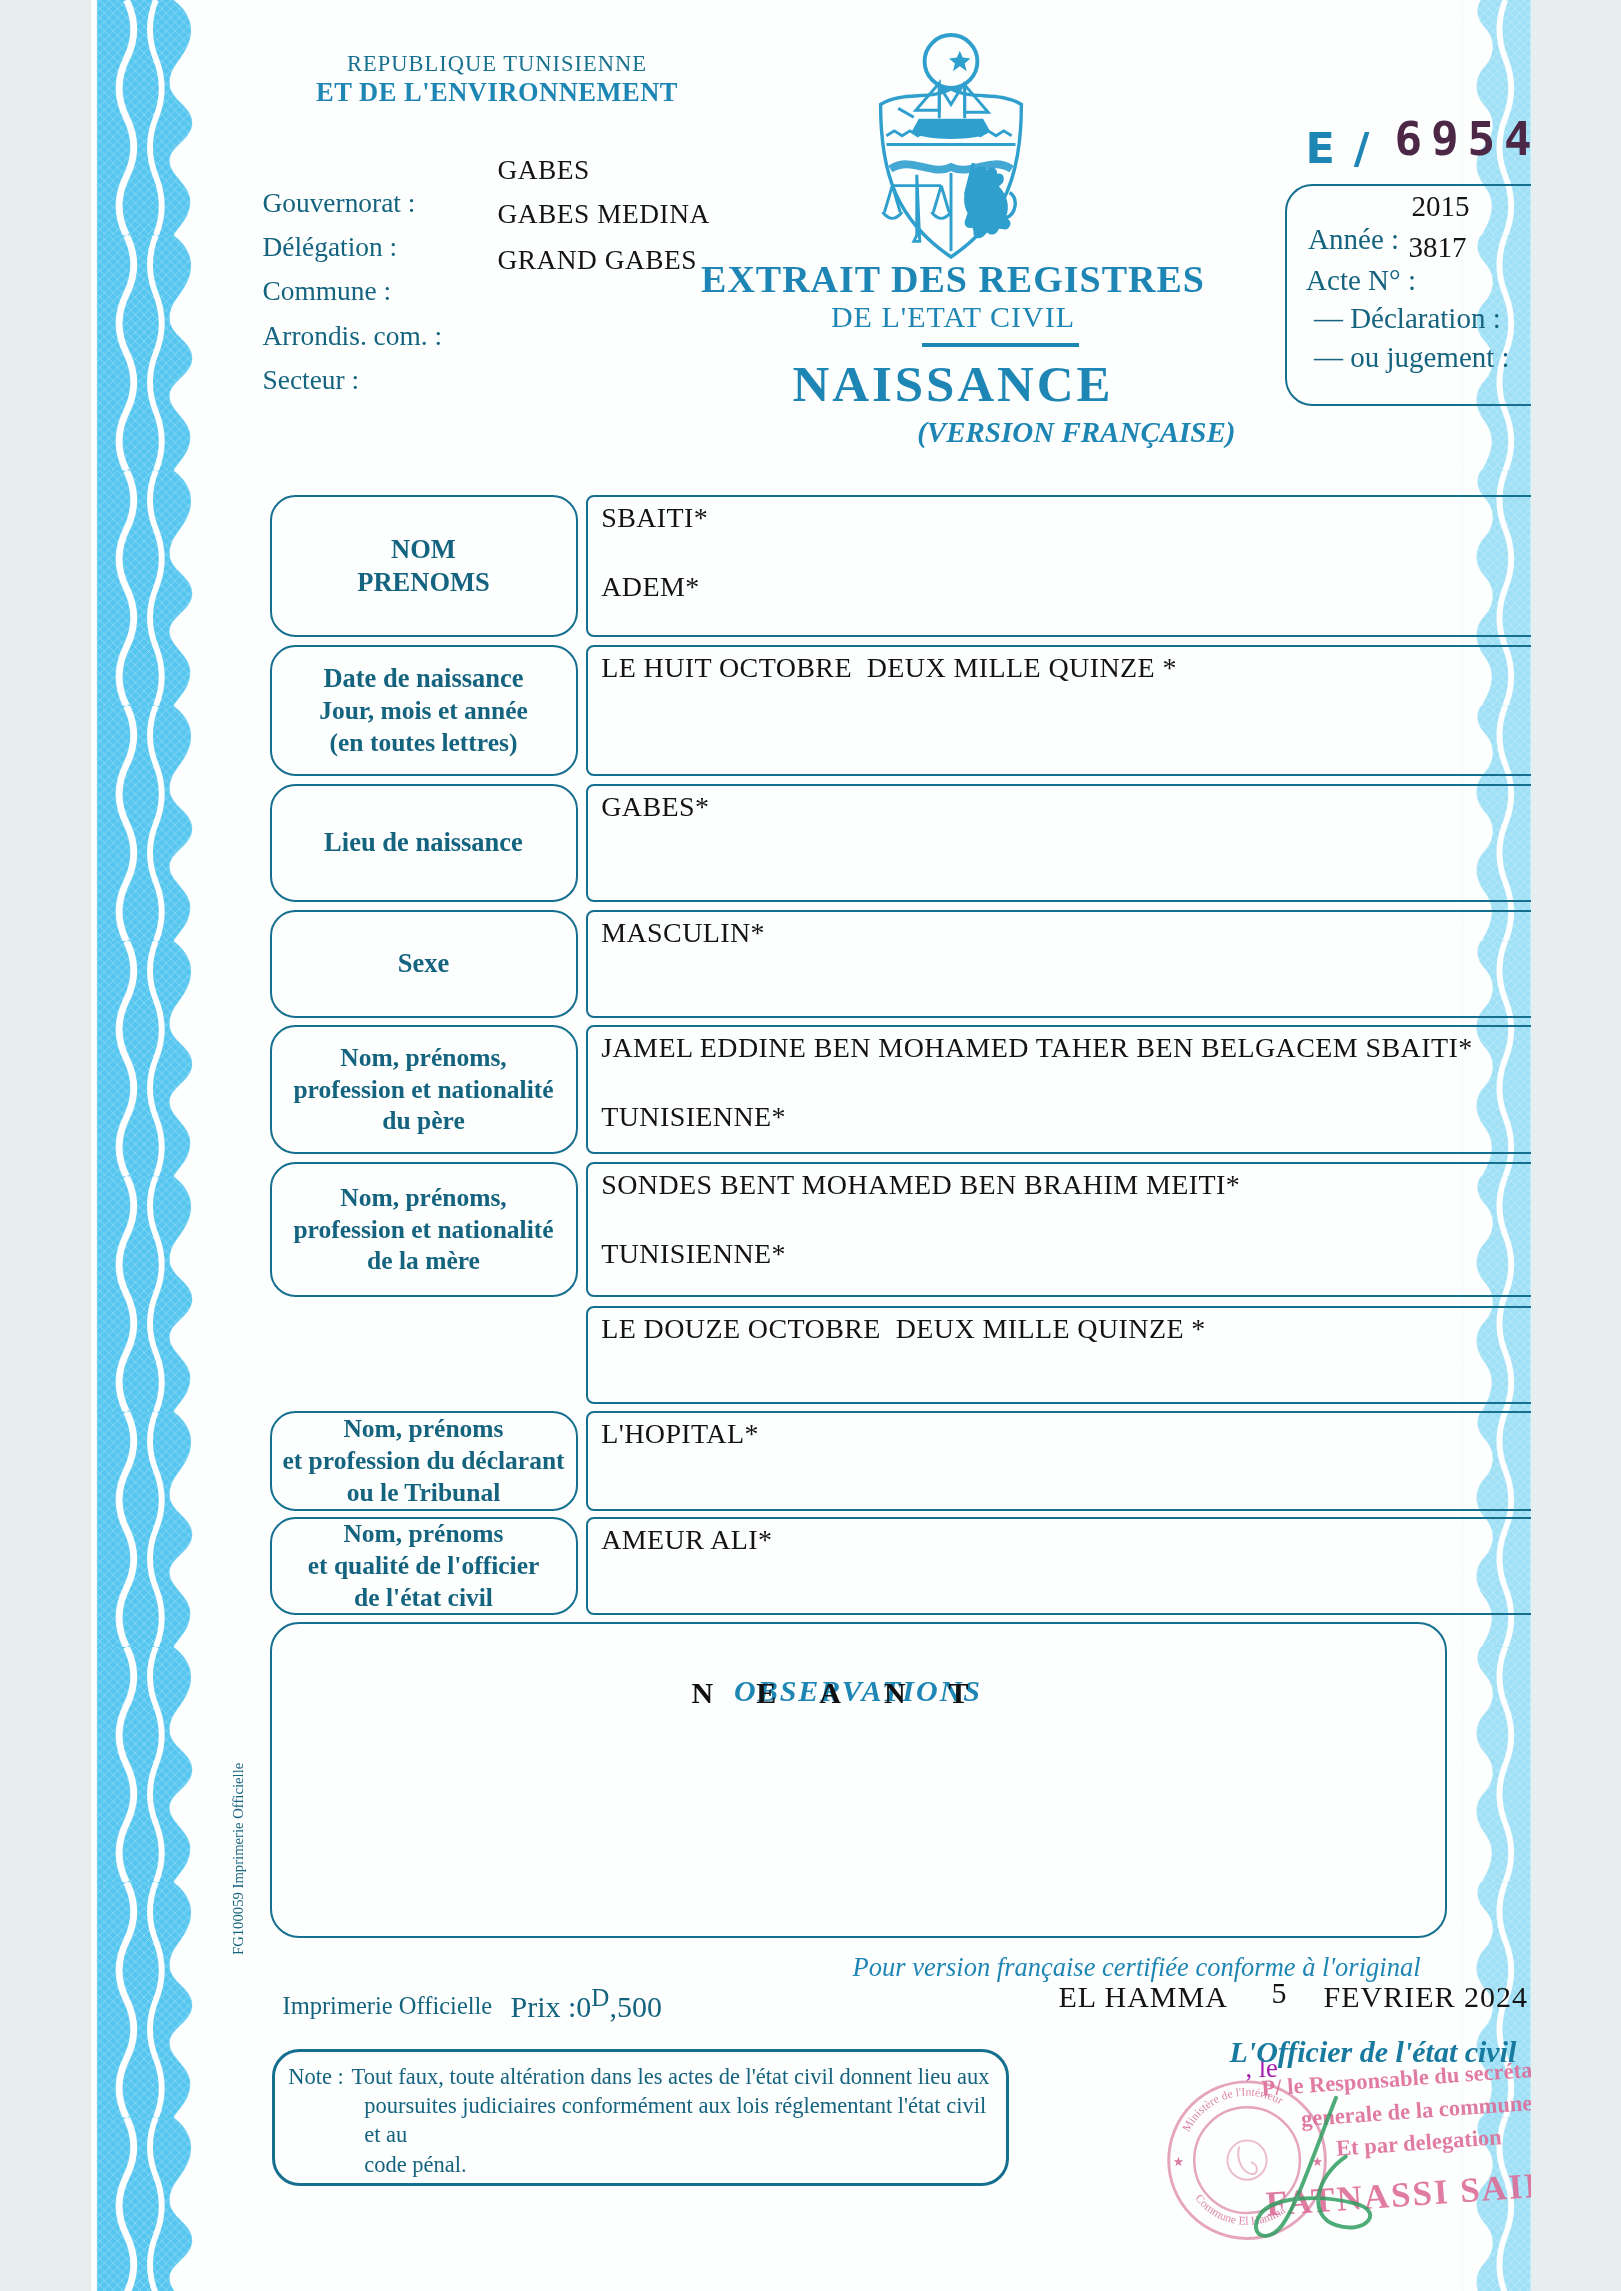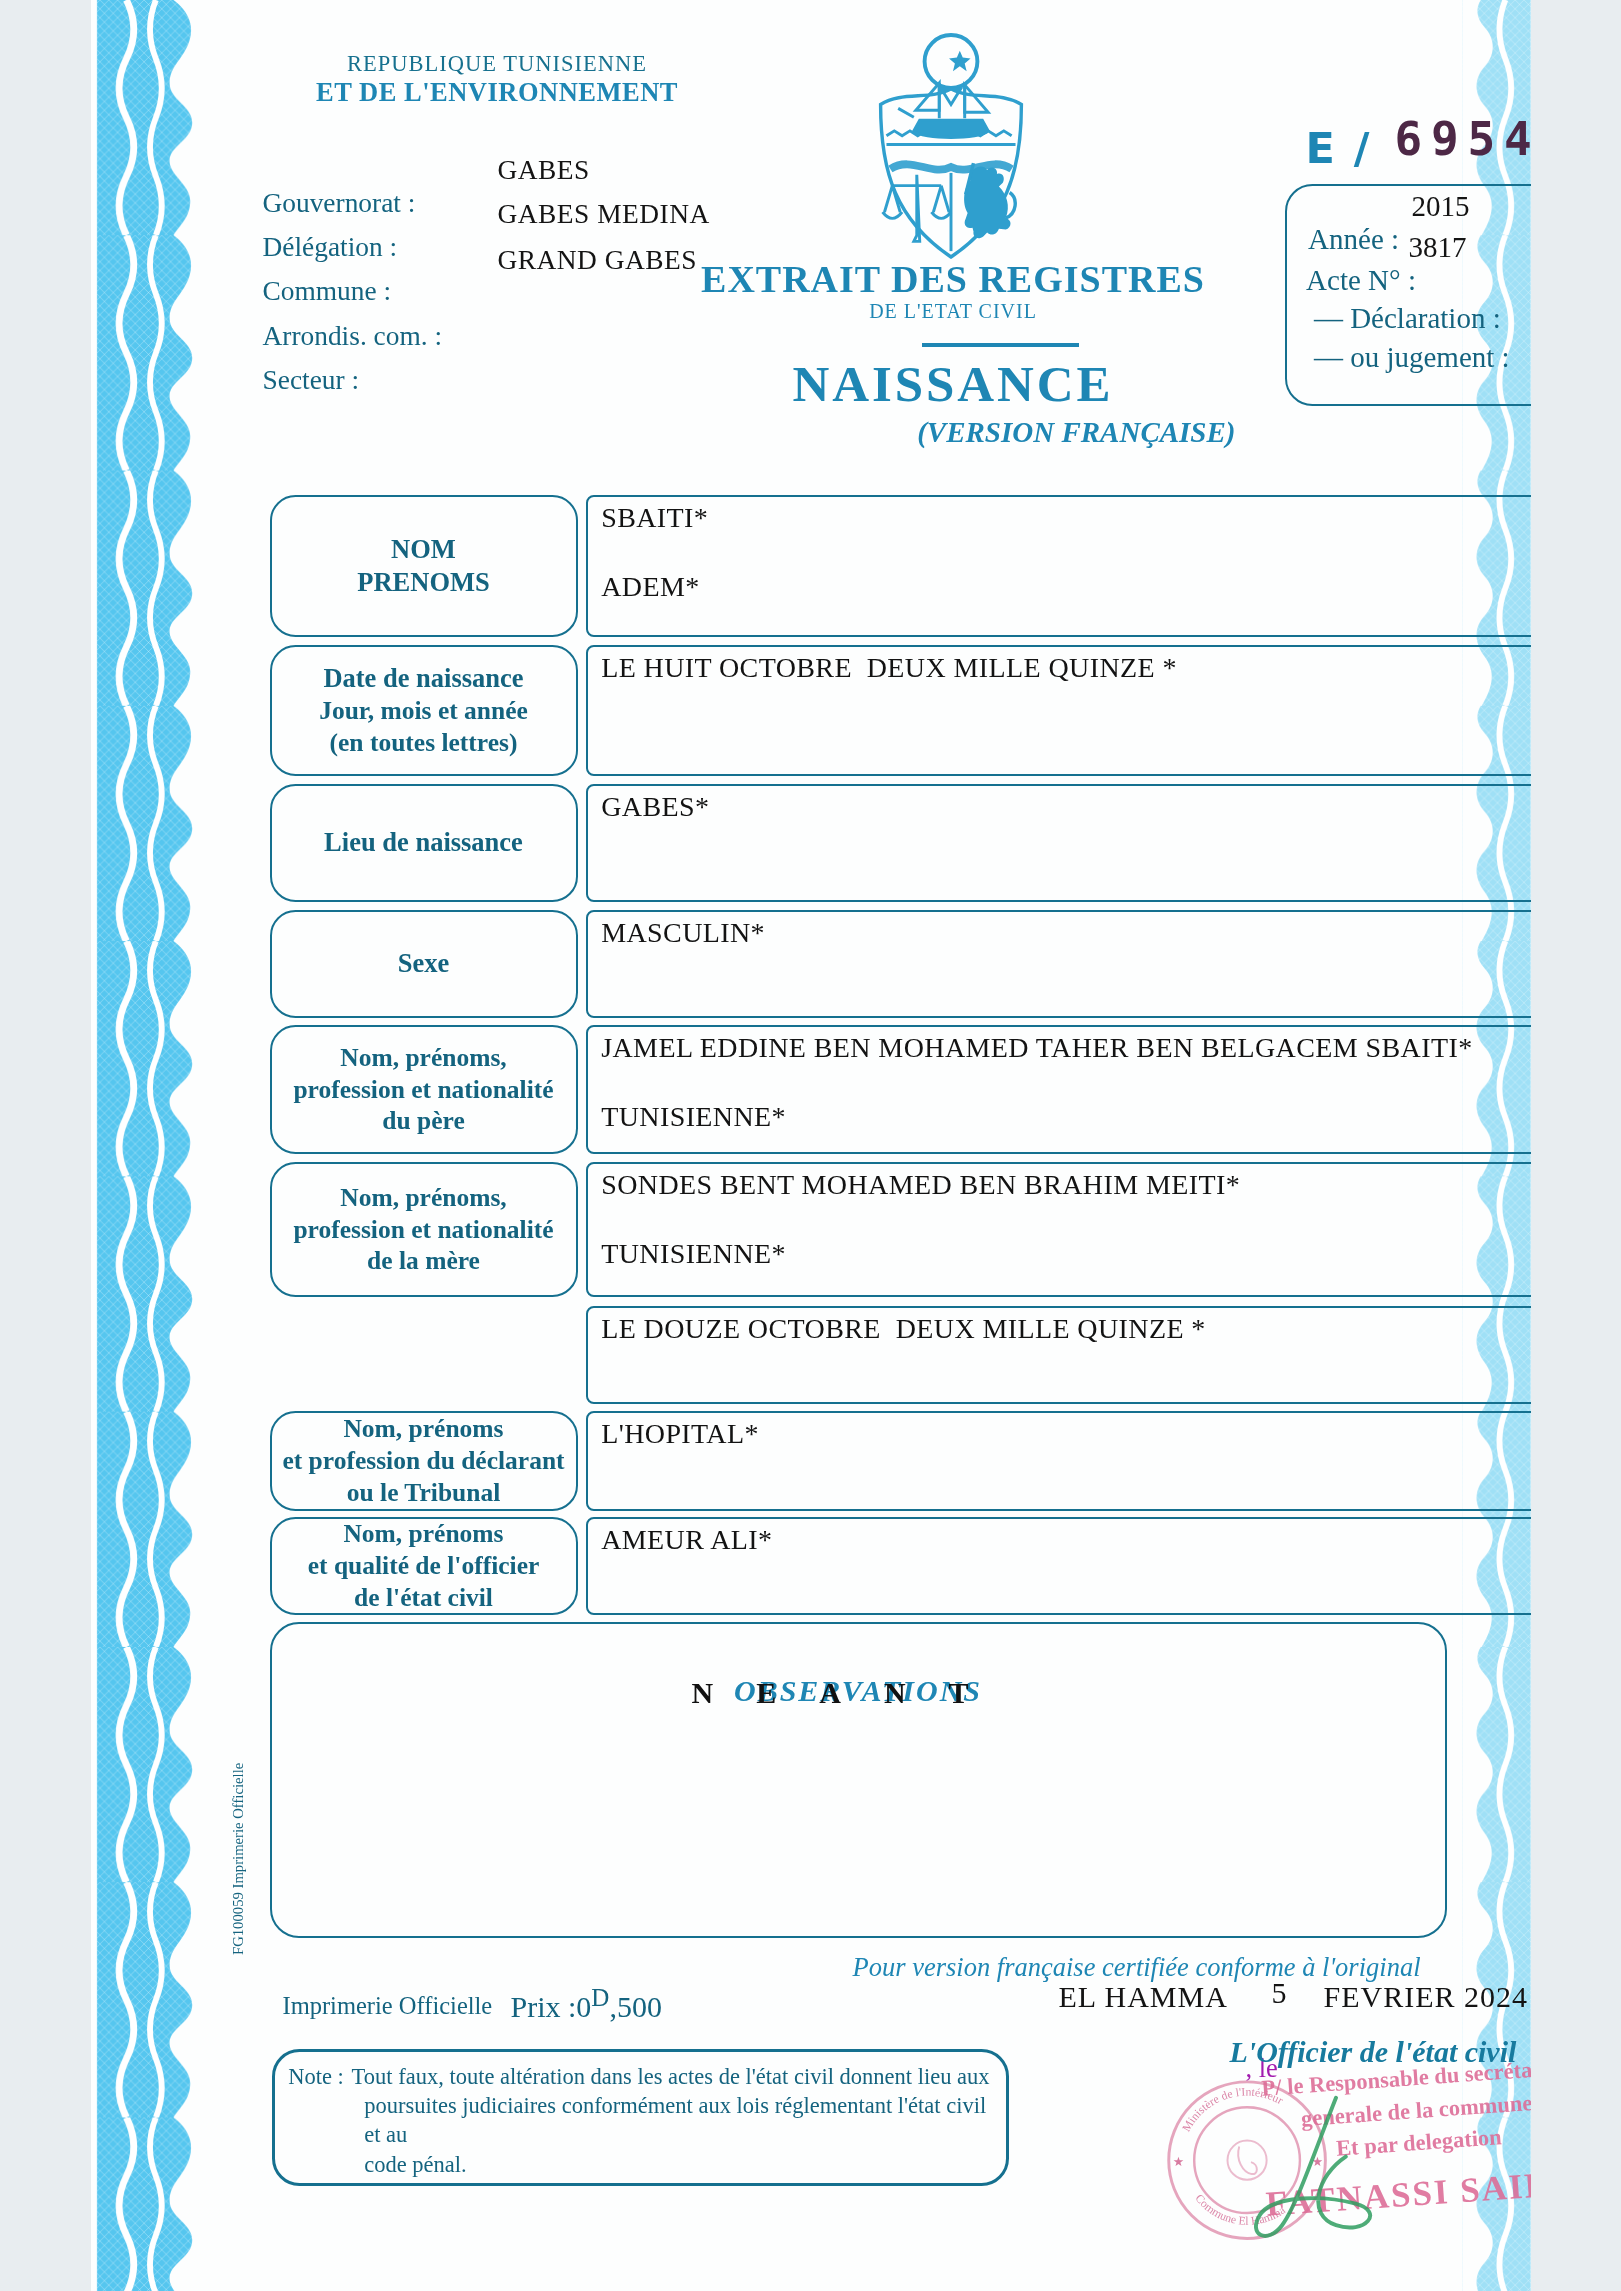--- a/index.html
+++ b/index.html
@@ -8,21 +8,21 @@
     background:#fdfefe;overflow:hidden;
     font-family:"Liberation Serif","DejaVu Serif",serif;
   }
   .abs{position:absolute;}
   
   .republic{font-size:22.5px;letter-spacing:1px;color:#17718f;}
   .ministry{font-size:26.5px;font-weight:bold;color:#1e86b4;letter-spacing:0.5px;}
   .admin-label{font-size:27.4px;color:#14637f;}
   .admin-value{font-size:27.4px;color:#141414;letter-spacing:0.5px;}
   .title1{font-size:38px;font-weight:bold;color:#1e86b4;letter-spacing:1px;}
-  .title2{font-size:20px;color:#1e86b4;letter-spacing:1px;}
+  .title2{font-size:30px;color:#1e86b4;letter-spacing:1px;}
   .doctype{font-size:51px;font-weight:bold;color:#1e86b4;letter-spacing:2.9px;}
   .docsub{font-size:29px;font-style:italic;font-weight:bold;color:#1e86b4;}
   .rule{background:#1e86b4;height:3.9px;}
   
   .serial-prefix{font-family:"DejaVu Sans","Liberation Sans",sans-serif;font-size:43px;font-weight:bold;color:#1e86b4;letter-spacing:2px;}
   .serial-number{font-family:"DejaVu Sans Mono","Liberation Mono",monospace;font-size:46px;font-weight:bold;color:#4d2846;letter-spacing:8.8px;}
   .acte-box{border:2.9px solid #15708f;border-radius:27.4px;}
   .acte-box .lab{font-size:29px;color:#14637f;}
   .acte-box .valb{font-size:29px;color:#141414;}
   

